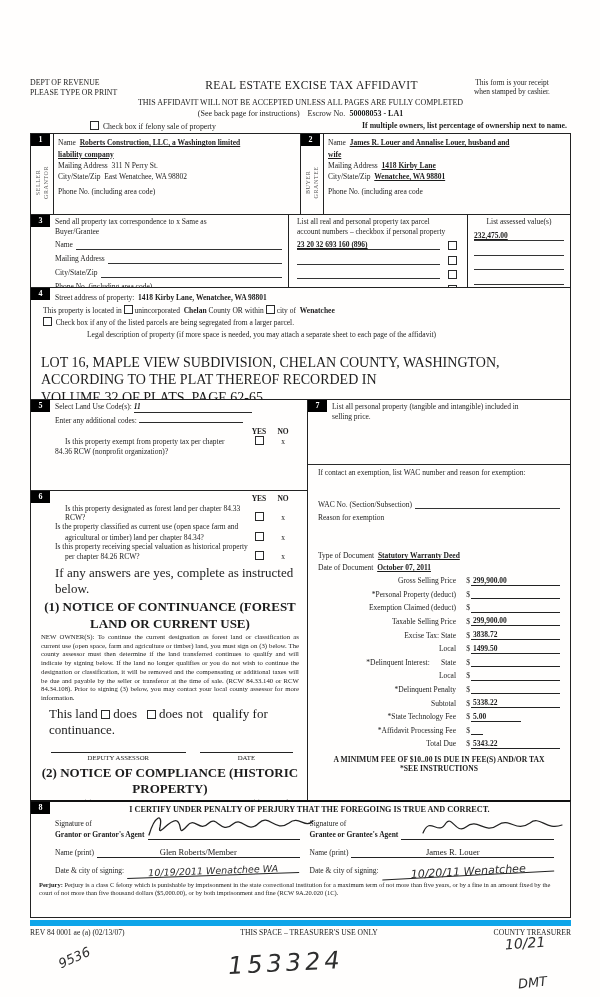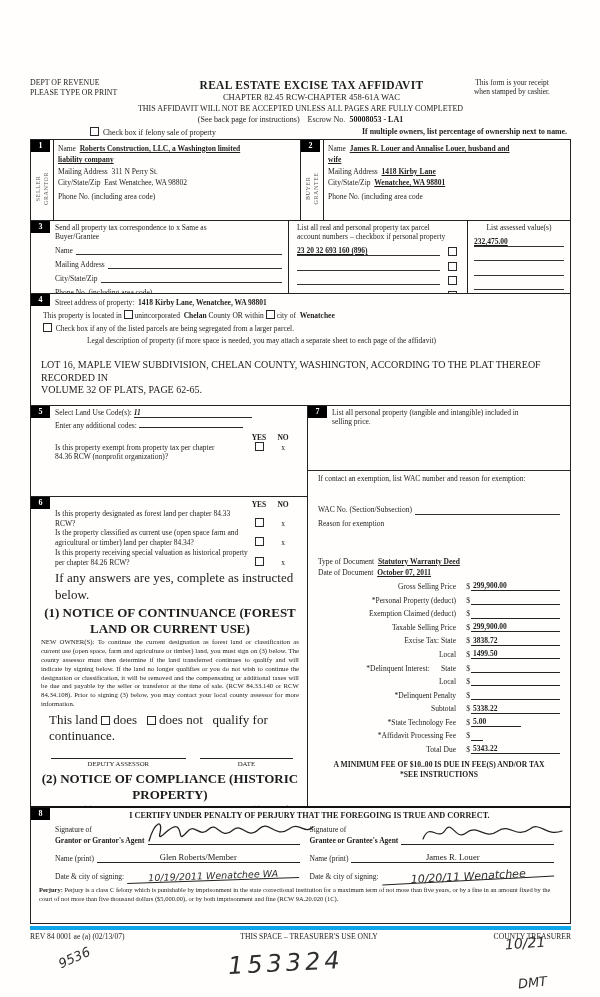--- a/index.html
+++ b/index.html
@@ -8,21 +8,21 @@
   .inner{position:absolute;left:30px;top:78px;width:541px;}
   .bold{font-weight:bold;}
   .cb{display:inline-block;width:7px;height:7px;border:1px solid #2a2a2a;vertical-align:-1px;background:#fff;}
   .ul{display:inline-block;border-bottom:1px solid #2a2a2a;}
   .bv{font-weight:bold;text-decoration:underline;}
   .hr{border-top:1px solid #2a2a2a;height:0;}
   
   .hrow1{display:flex;}
   .hleft{width:140px;font-size:7.8px;}
   .hcent{flex:1;text-align:center;}
-  .htitle{font-size:11.5px;font-weight:bold;letter-spacing:.3px;}
+  .htitle{font-size:11.5px;font-weight:normal;letter-spacing:.3px;}
   .hchap{font-size:8.6px;}
   .hright{width:118px;font-size:7.4px;text-align:center;}
   .hline{text-align:center;font-size:8px;margin-top:1px;}
   .hrow2{display:flex;justify-content:space-between;font-size:7.8px;margin-top:2px;padding:0 4px 1px 60px;}
   .parties{display:flex;height:80px;border:1px solid #222;border-bottom:none;}
   .party{position:relative;flex:1;padding-left:22px;box-sizing:border-box;overflow:hidden;}
   .party + .party{border-left:1px solid #222;}
   .pcontent{border-left:1px solid #222;height:100%;padding:2px 4px 0 4px;}
   .numbox{position:absolute;top:0;left:0;width:19px;height:12px;background:#000;color:#fff;
           font-size:8px;font-weight:bold;text-align:center;line-height:12px;}
@@ -34,29 +34,29 @@
   .s3mid{flex:1;box-sizing:border-box;border-right:1px solid #222;padding:2px 6px 0 8px;}
   .s3right{width:102px;box-sizing:border-box;padding:2px 6px 0 6px;text-align:center;}
   .flrow{display:flex;align-items:flex-end;margin-top:4.5px;}
   .fl{flex:1;border-bottom:1px solid #333;height:8px;margin-left:3px;}
   .prow{display:flex;align-items:flex-end;margin-top:4.5px;}
   .pline{flex:1;border-bottom:1px solid #333;height:9px;}
   .prow .cb{margin:0 4px 0 8px;}
   .row4{position:relative;border:1px solid #222;border-bottom:none;height:112px;box-sizing:border-box;
         padding:2px 8px 0 24px;overflow:hidden;}
   .row4 .ln{margin-top:2.5px;}
-  .legal{margin-top:14px;margin-left:-14px;font-size:10px;}
+  .legal{margin-top:14px;margin-left:-14px;font-size:14px;}
   
   .row567{display:flex;border:1px solid #222;border-bottom:none;height:400px;overflow:hidden;}
   .colL{position:relative;width:277px;box-sizing:border-box;border-right:1px solid #222;overflow:hidden;}
   .colR{position:relative;flex:1;box-sizing:border-box;overflow:hidden;}
   .s5{position:relative;height:90px;box-sizing:border-box;padding:2px 8px 0 24px;}
   .s6{position:relative;border-top:1px solid #222;box-sizing:border-box;padding:1px 8px 0 24px;}
   .qrow{display:flex;align-items:flex-end;}
-  .qt{flex:1;}
+  .qt{flex:1;margin-left:10px;}
   .ansY,.ansN{width:24px;text-align:center;flex:none;}
   .yesno{display:flex;justify-content:flex-end;font-weight:normal;margin-top:2px;}
   .yesno span{width:24px;text-align:center;}
   .ctr{text-align:center;}
   .b72{font-size:13px;}
   .para{font-size:6.75px;text-align:justify;line-height:1.3;margin-top:1px;}
   .dualine{display:flex;margin-top:14px;padding:0 6px;}
   .dl1{flex:1.3;border-top:1px solid #222;text-align:center;font-size:6.8px;padding-top:1px;}
   .dlgap{width:14px;}
   .dl2{flex:0.9;border-top:1px solid #222;text-align:center;font-size:6.8px;padding-top:1px;}
@@ -76,21 +76,21 @@
         padding:1px 6px 0 24px;overflow:hidden;}
   .certify{text-align:center;font-weight:bold;font-size:8.2px;margin-top:2px;}
   .sigcols{display:flex;margin-top:4px;}
   .sigcol{flex:1;padding-right:10px;position:relative;}
   .sigrow{display:flex;align-items:flex-end;margin-top:7px;}
   .siglab{flex:none;}
   .sigline{flex:1;border-bottom:1px solid #222;height:10px;margin-left:3px;text-align:center;}
   .sig-svg{position:absolute;z-index:2;}
   .hand{font-family:"DejaVu Sans", sans-serif;font-style:italic;color:#2e2e2e;}
   .perjury{font-size:6.5px;margin-top:5px;margin-left:-16px;line-height:1.3;}
-  .footer{display:flex;justify-content:space-between;border-top:4px solid #0ea5e9;margin-top:2px;
+  .footer{display:flex;justify-content:space-between;border-top:6px solid #0ea5e9;margin-top:2px;
           padding-top:2px;font-size:7.6px;}
   .treas{position:absolute;left:0;top:0;width:600px;height:997px;pointer-events:none;}
   .hw1{position:absolute;left:58px;top:950px;font-size:13px;transform:rotate(-24deg);}
   .hw2{position:absolute;left:228px;top:948px;font-size:24px;letter-spacing:4px;transform:rotate(-3deg);}
   .hw3{position:absolute;left:505px;top:935px;font-size:14px;transform:rotate(-4deg);}
   .hw4{position:absolute;left:518px;top:975px;font-size:13px;transform:rotate(-6deg);}
 </style>
 </head>
 <body>
 
@@ -98,21 +98,20 @@
   <div class="inner">
 
     <div class="hdr">
       <div class="hrow1">
         <div class="hleft">
           <div>DEPT OF REVENUE</div>
           <div>PLEASE TYPE OR PRINT</div>
         </div>
         <div class="hcent">
           <div class="htitle">REAL ESTATE EXCISE TAX AFFIDAVIT</div>
-          <div class="hchap">CHAPTER 82.45 RCW-CHAPTER 458-61A WAC</div>
         </div>
         <div class="hright">
           <div>This form is your receipt</div>
           <div>when stamped by cashier.</div>
         </div>
       </div>
       <div class="hline">THIS AFFIDAVIT WILL NOT BE ACCEPTED UNLESS ALL PAGES ARE FULLY COMPLETED</div>
       <div class="hline">
         <span>(See back page for instructions)</span>&nbsp;&nbsp;&nbsp;
         <span>Escrow No.</span>&nbsp;

